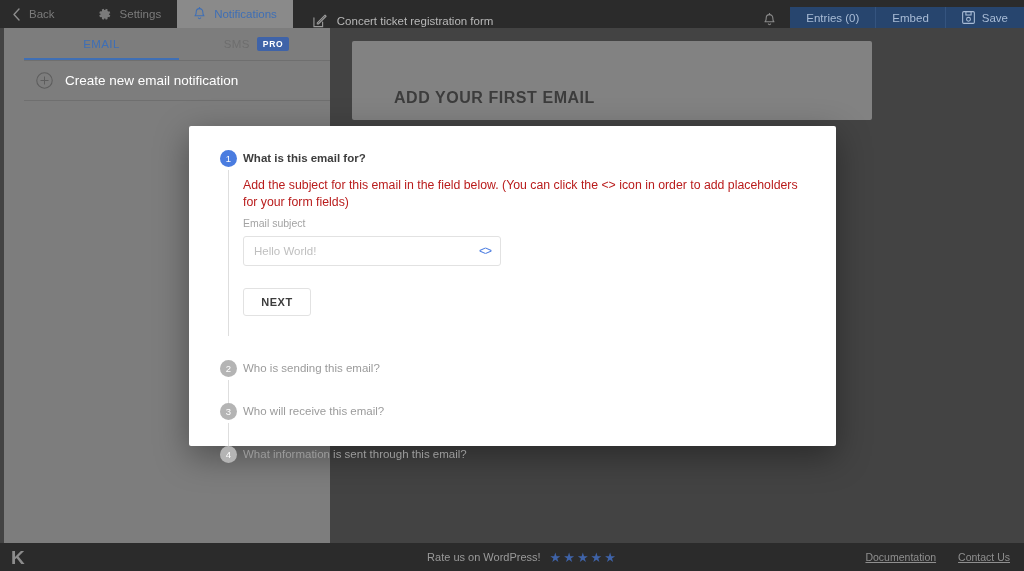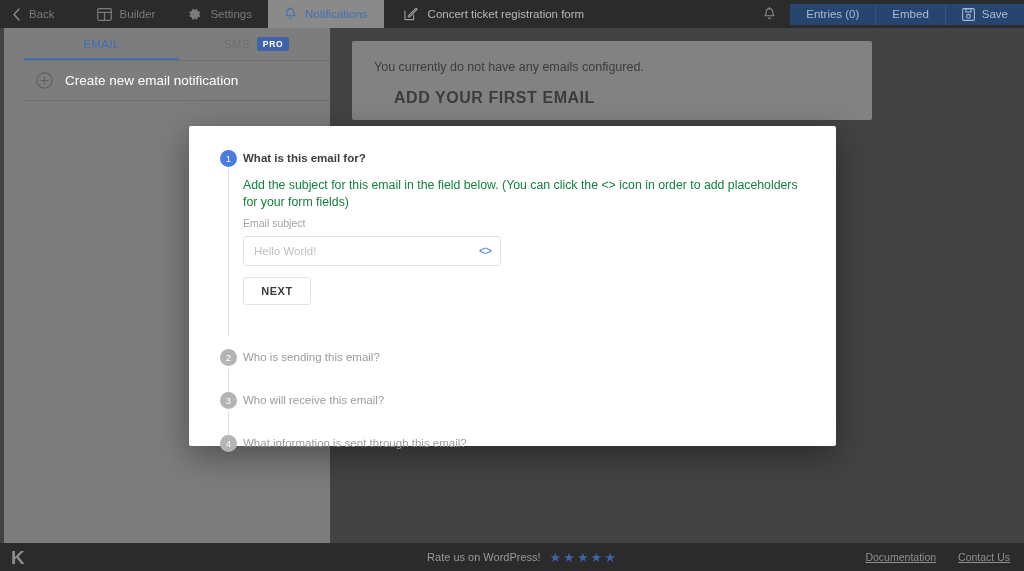--- a/index.html
+++ b/index.html
@@ -7,21 +7,21 @@
     width: 1024px; height: 571px;
     font-family: "Liberation Sans", sans-serif;
     background: #434343;
     overflow: hidden;
   }
   #app { position: relative; width: 1024px; height: 571px; }
 
   
   .topbar {
     position: absolute; top: 0; left: 0; width: 1024px; height: 28px;
-    background: #2b2b2b; display: flex; align-items: center;
+    background: #2b2b2b; display: flex; align-items: flex-end;
   }
   .nav-item {
     display: flex; align-items: center; gap: 8px;
     padding: 0 16px; height: 28px;
     font-size: 11.5px; color: #7b7b7b; white-space: nowrap;
   }
   .nav-item.back { padding-left: 12px; padding-right: 26px; }
   .nav-item.active { background: #8a8a8a; color: #3f6fb5; }
   .nav-item.active .ico svg { stroke: #3f6fb5; }
   .ico { display: inline-flex; align-items: center; justify-content: center; }
@@ -95,41 +95,41 @@
     display: flex; align-items: center; justify-content: center;
     font-size: 9.5px; color: #fff; background: #b4b4b4;
   }
   .step.active .bullet { background: #4a7ce0; }
   .connector {
     position: absolute; left: 39px; width: 1px; background: #dedede;
   }
   .step-title { font-size: 11.5px; color: #9b9b9b; line-height: 17px; }
   .step.active .step-title { color: #3d3d3d; font-weight: bold; }
   .step-body { padding-top: 10px; padding-right: 28px; }
-  .step-desc { font-size: 12.3px; color: #15803d; line-height: 1.42; }
+  .step-desc { font-size: 12.3px; color: #b91c1c; line-height: 1.42; }
   .field-label { font-size: 10.5px; color: #a3a3a3; margin-top: 5px; }
   .input-wrap {
     position: relative; margin-top: 7px;
     width: 258px; height: 30px;
     border: 1px solid #e2e2e2; border-radius: 3px;
     display: flex; align-items: center;
   }
   .input-wrap input {
     border: none; outline: none; background: transparent;
     font-family: inherit; font-size: 11.5px; color: #444;
     padding: 0 32px 0 10px; width: 100%; height: 100%;
   }
   .input-wrap input::placeholder { color: #bfbfbf; }
   .code-icon {
     position: absolute; right: 9px; top: 50%; transform: translateY(-50%);
     color: #4a7ce0; font-size: 12px; letter-spacing: -1px;
     display: flex; align-items: center;
   }
   .next-btn {
-    margin-top: 11px; width: 68px; height: 28px;
+    margin-top: 22px; width: 68px; height: 28px;
     border: 1px solid #e2e2e2; border-radius: 3px; background: #fff;
     font-family: inherit; font-size: 11px; font-weight: bold;
     letter-spacing: .5px; color: #3d3d3d;
   }
 
   
   .footer {
     position: absolute; left: 0; top: 543px; width: 1024px; height: 28px;
     background: #2b2b2b; display: flex; align-items: center;
   }
@@ -163,30 +163,20 @@
 
     <div class="nav-item back">
       <span class="ico">
         <svg width="9" height="13" viewBox="0 0 9 13">
             <path d="M7 1L2 6.5L7 12" fill="none" stroke="#8d8d8d" stroke-width="1.4" stroke-linecap="round" stroke-linejoin="round"></path>
           </svg>
       </span>
       <span>Back</span>
     </div>
 
-    <div class="nav-item">
-      <span class="ico">
-        <svg width="15" height="13" viewBox="0 0 15 13">
-            <rect x="0.7" y="0.7" width="13.6" height="11.6" rx="1.2" fill="none" stroke="#7b7b7b" stroke-width="1.2"></rect>
-            <line x1="0.7" y1="4.4" x2="14.3" y2="4.4" stroke="#7b7b7b" stroke-width="1.2"></line>
-            <line x1="7.5" y1="4.4" x2="7.5" y2="12.3" stroke="#7b7b7b" stroke-width="1.2"></line>
-          </svg>
-      </span>
-      <span>Builder</span>
-    </div>
 
     <div class="nav-item">
       <span class="ico">
         <svg width="15" height="15" viewBox="0 0 16 16">
             <path d="M8 5.3a2.7 2.7 0 1 0 0 5.4 2.7 2.7 0 0 0 0-5.4zm6.2 3.6l-1.3-.6.0-1.1 1.3-.6-.9-2-1.4.3-.8-.8.3-1.4-2-.8-.6 1.3h-1.1l-.6-1.3-2 .8.3 1.4-.8.8-1.4-.3-.8 2 1.3.6v1.1l-1.3.6.8 2 1.4-.3.8.8-.3 1.4 2 .8.6-1.3h1.1l.6 1.3 2-.8-.3-1.4.8-.8 1.4.3z" fill="#7b7b7b"></path>
           </svg>
       </span>
       <span>Settings</span>
     </div>
 
@@ -258,21 +248,20 @@
             <line x1="9" y1="4.8" x2="9" y2="13.2" stroke="#5d5d5d" stroke-width="1.1"></line>
             <line x1="4.8" y1="9" x2="13.2" y2="9" stroke="#5d5d5d" stroke-width="1.1"></line>
           </svg>
       </span>
       <span>Create new email notification</span>
     </div>
   </div>
 
   <div class="mainarea">
     <div class="empty-card">
-      <div class="empty-text">You currently do not have any emails configured.</div>
       <button class="empty-btn">ADD YOUR FIRST EMAIL</button>
     </div>
   </div>
 
   <div class="modal">
     <div class="steps">
 
       <div class="step active" style="padding-bottom:0;">
         <div class="connector" style="top:20px; height:166px;"></div>
         <div class="bullet">1</div>

